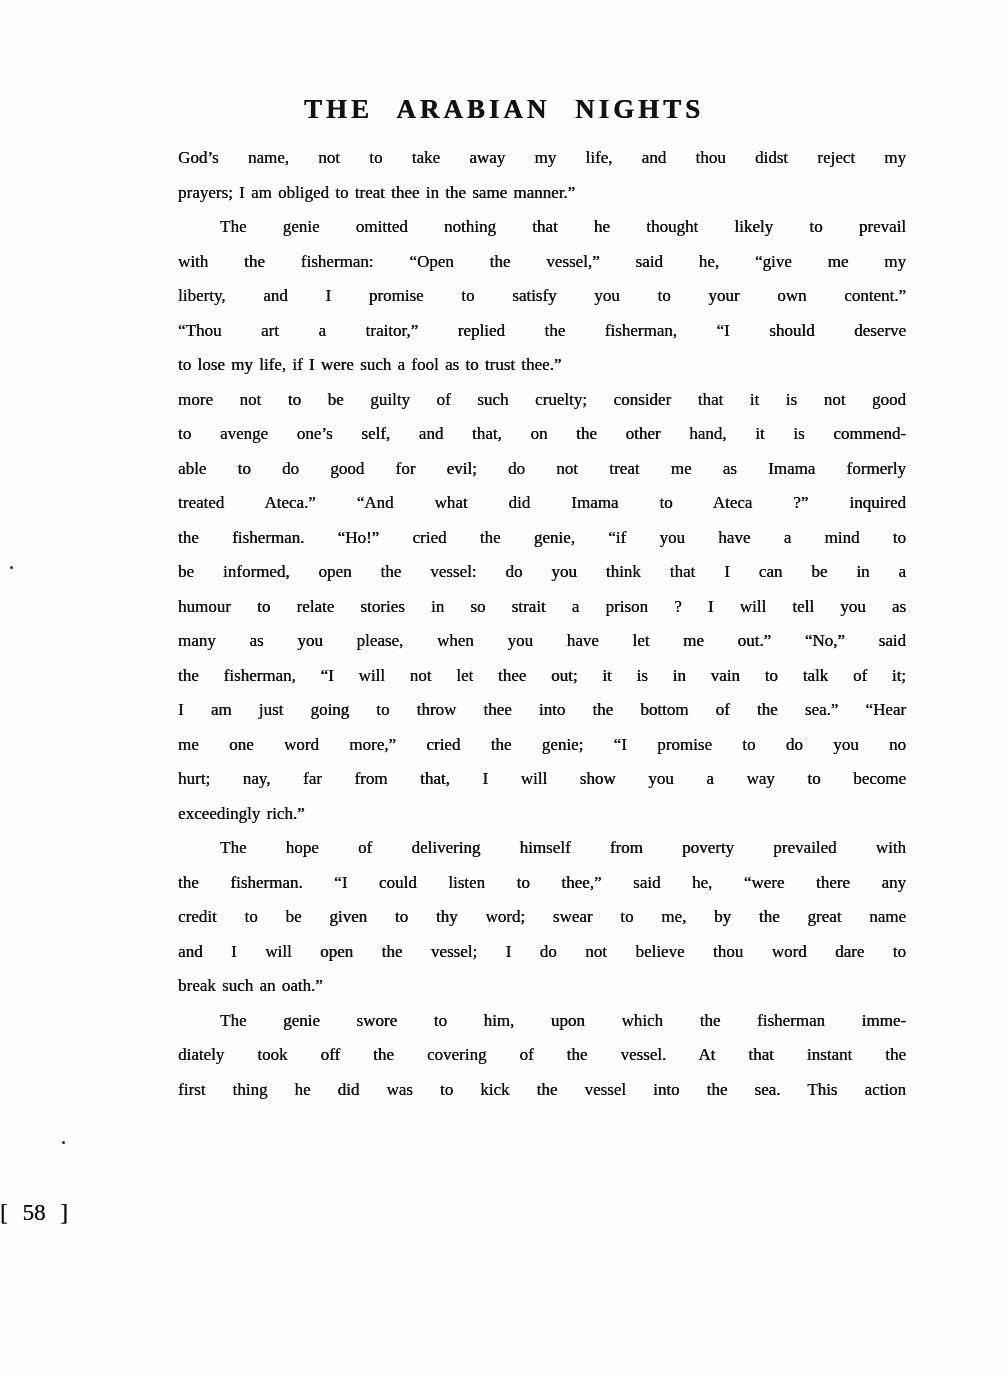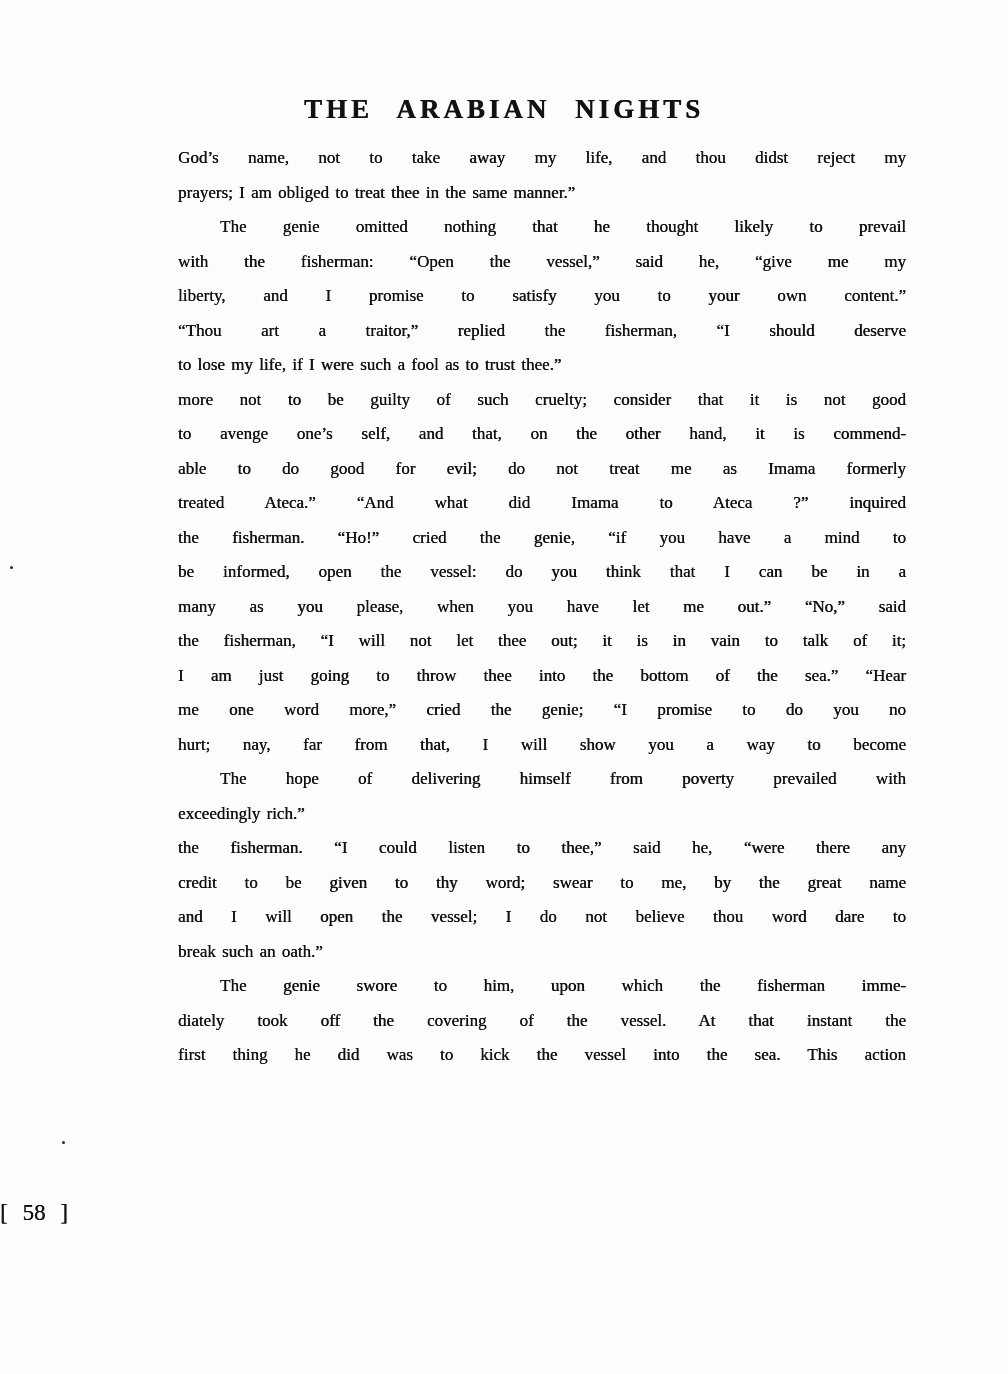--- a/index.html
+++ b/index.html
@@ -81,27 +81,28 @@
       <div class="line">with the fisherman:  “Open the vessel,” said he, “give me my</div>
       <div class="line">liberty, and I promise to satisfy you to your own content.”</div>
       <div class="line">“Thou art a traitor,” replied the fisherman, “I should deserve</div>
       <div class="line para-end">to lose my life, if I were such a fool as to trust thee.”</div>
       <div class="line">more not to be guilty of such cruelty;  consider that it is not good</div>
       <div class="line">to avenge one’s self, and that, on the other hand, it is commend-</div>
       <div class="line">able to do good for evil;  do not treat me as Imama formerly</div>
       <div class="line">treated Ateca.”  “And what did Imama to Ateca ?” inquired</div>
       <div class="line">the fisherman.  “Ho!” cried the genie, “if you have a mind to</div>
       <div class="line">be informed, open the vessel:  do you think that I can be in a</div>
+      <div class="line">humour to relate stories in so strait a prison ?   I will tell you as</div>
       <div class="line">many as you please, when you have let me out.”   “No,” said</div>
       <div class="line">the fisherman, “I will not let thee out;  it is in vain to talk of it;</div>
       <div class="line">I am just going to throw thee into the bottom of the sea.”  “Hear</div>
       <div class="line">me one word more,” cried the genie;  “I promise to do you no</div>
       <div class="line">hurt;  nay, far from that, I will show you a way to become</div>
+      <div class="line para-end">exceedingly rich.”</div>
       <div class="line indent">The hope of delivering himself from poverty prevailed with</div>
-      <div class="line para-end">exceedingly rich.”</div>
       <div class="line">the fisherman.   “I could listen to thee,” said he, “were there any</div>
       <div class="line">credit to be given to thy word;  swear to me, by the great name</div>
       <div class="line">and I will open the vessel;  I do not believe thou word dare to</div>
       <div class="line para-end">break such an oath.”</div>
       <div class="line indent">The genie swore to him, upon which the fisherman imme-</div>
       <div class="line">diately took off the covering of the vessel.  At that instant the</div>
       <div class="line">first thing he did was to kick the vessel into the sea.  This action</div>
     </div>
 
   <div class="folio">[ 58 ]</div>

